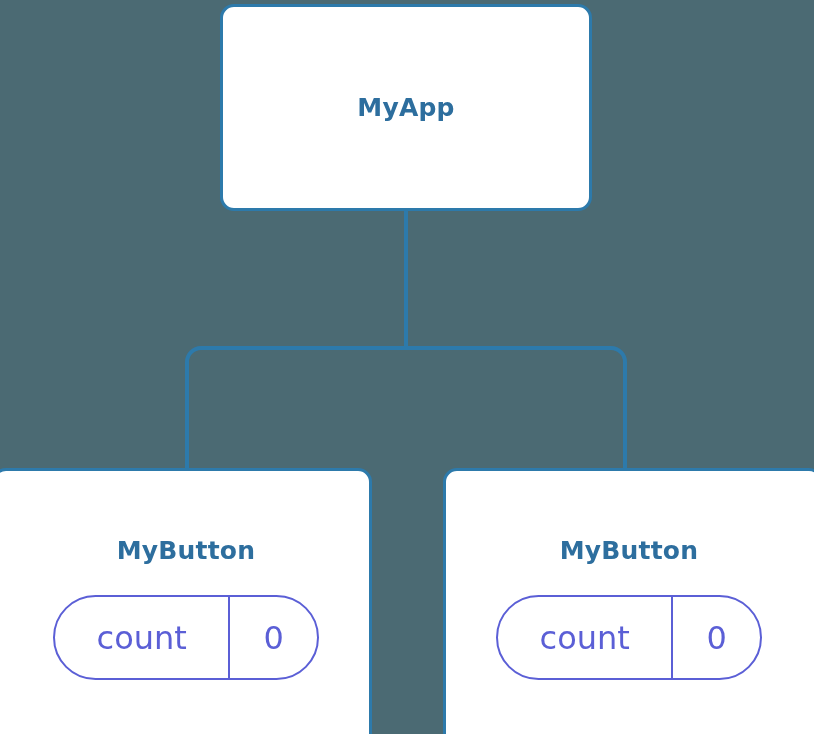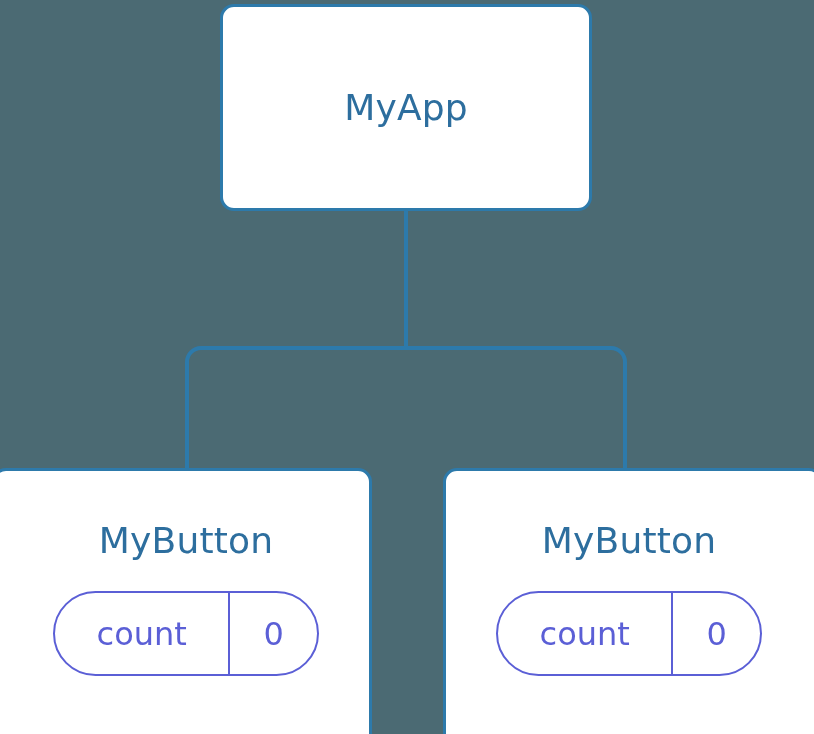--- a/index.html
+++ b/index.html
@@ -37,23 +37,23 @@
     border: 3px solid #2d7aab;
     border-radius: 14px;
     box-sizing: border-box;
     z-index: 2;
     display: flex;
     flex-direction: column;
     align-items: center;
   }
   .node-title {
     color: #2d6e9e;
-    font-size: 36px;
+    font-size: 25px;
     line-height: 1;
-    font-weight: 400;
+    font-weight: 700;
     letter-spacing: 0.2px;
     white-space: nowrap;
   }
   
   #node-root {
     left: 220px;
     top: 4px;
     width: 372px;
     height: 207px;
     justify-content: center;
@@ -67,20 +67,21 @@
   #node-child-0 {
     left: -8px;
     width: 380px;
   }
   #node-child-1 {
     left: 443px;
     width: 380px;
   }
   .node-leaf .node-title {
     margin-left: 8px;
+    margin-top: 15px;
   }
   #node-child-1 .node-title {
     margin-left: -8px;
   }
   
   .state-pill {
     display: flex;
     align-items: stretch;
     margin-top: 32px;
     width: 266px;

